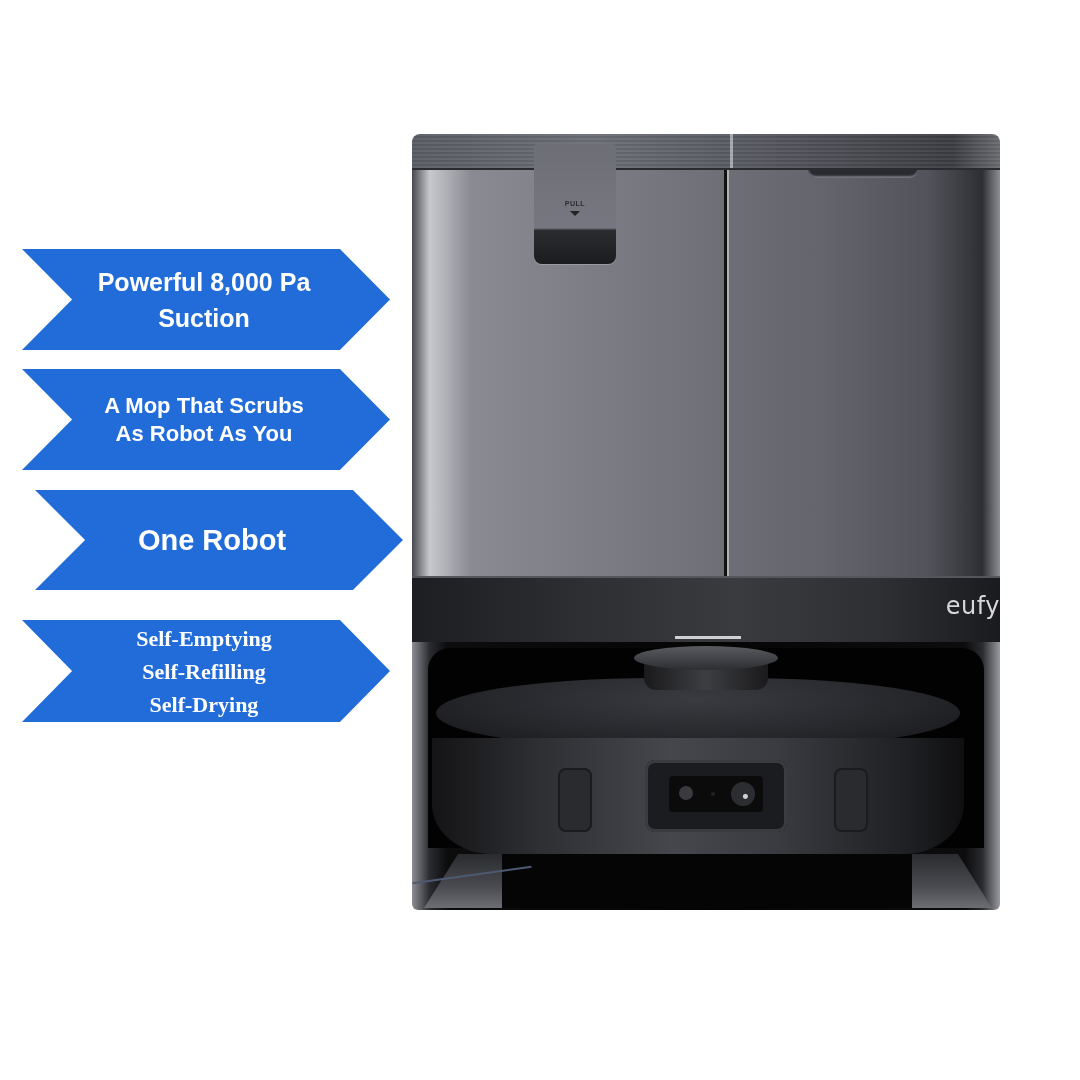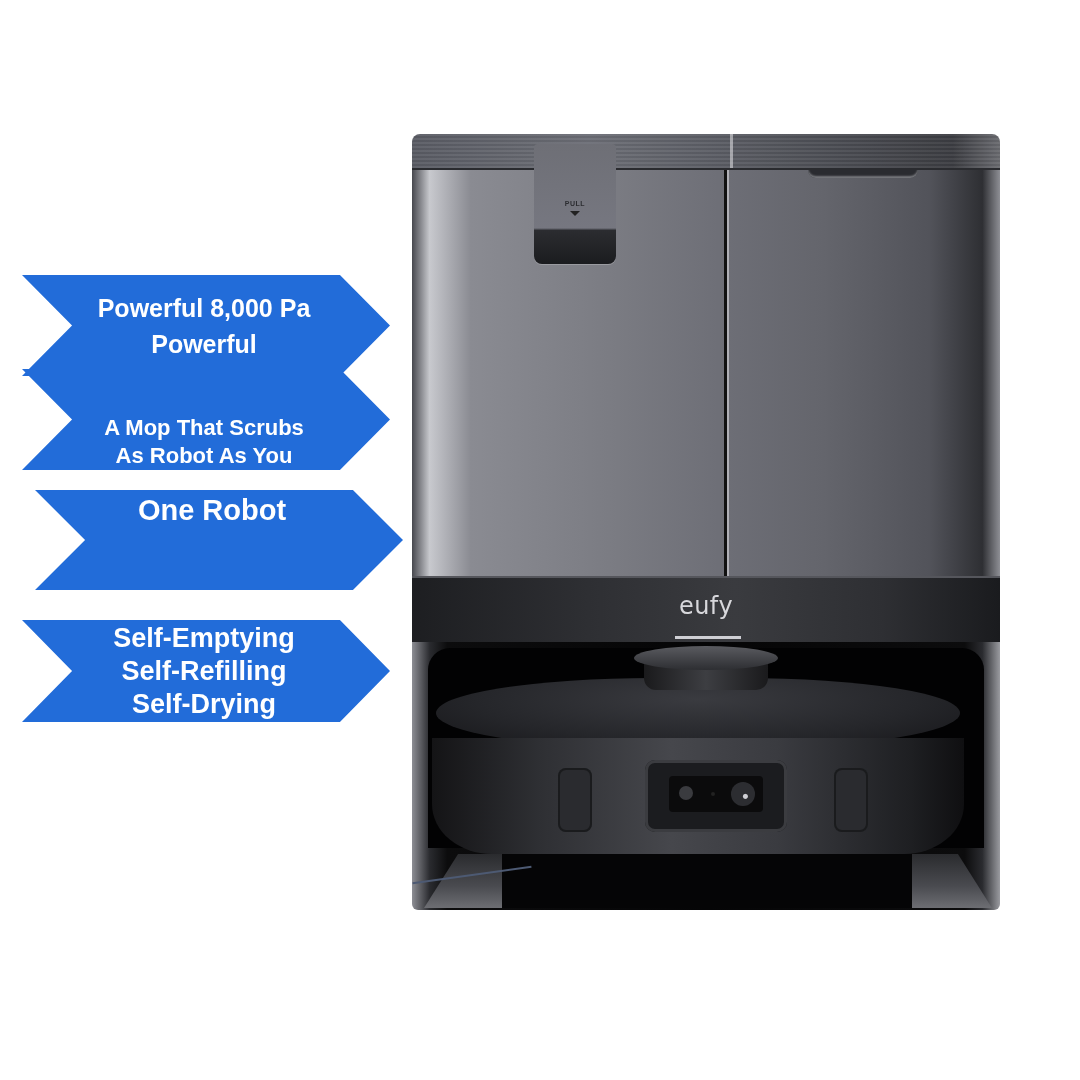--- a/index.html
+++ b/index.html
@@ -9,24 +9,24 @@
       font-family: "Liberation Sans", "DejaVu Sans", sans-serif;
     }
     .arrow {
       position: absolute;
       clip-path: polygon(0 0, 86.4% 0, 100% 50%, 86.4% 100%, 0 100%, 13.6% 50%);
       display: flex; flex-direction: column; align-items: center; justify-content: center;
       color: #ffffff; font-weight: bold; text-align: center;
       box-sizing: border-box;
     }
     .arrow .line { display: block; white-space: nowrap; }
-    #a1 { left: 22px; top: 249px; width: 368px; height: 101px; font-size: 25px; line-height: 36px; padding-right: 4px; margin-top: 26px; }
+    #a1 { left: 22px; top: 249px; width: 368px; height: 101px; font-size: 25px; line-height: 36px; padding-right: 4px; }
     #a2 { left: 22px; top: 369px; width: 368px; height: 101px; font-size: 22px; line-height: 28px; padding-right: 4px; }
     #a3 { left: 35px; top: 490px; width: 368px; height: 100px; font-size: 29px; line-height: 40px; padding-right: 14px; }
-    #a4 { left: 22px; top: 620px; width: 368px; height: 102px; font-size: 27px; line-height: 33px; padding-right: 4px; }
+    #a4 { left: 22px; top: 620px; width: 368px; height: 102px; font-size: 22px; line-height: 33px; padding-right: 4px; font-family: Liberation Serif, serif; }
 
     
     .product { position: absolute; left: 408px; top: 134px; width: 592px; height: 776px; }
     .lid {
       position: absolute; left: 4px; top: 0; width: 588px; height: 34px;
       border-radius: 8px 8px 0 0;
       background:
         repeating-linear-gradient(180deg, rgba(255,255,255,0.05) 0 2px, rgba(0,0,0,0.05) 2px 4px),
         linear-gradient(90deg, #5a5c64 0%, #6c6e76 30%, #55575e 60%, #3c3d42 92%, #6a6b70 100%);
       border-bottom: 2px solid #2a2b2f;
@@ -57,21 +57,21 @@
     .pull-arrow {
       position: absolute; left: 36px; top: 67px; width: 0; height: 0;
       border-left: 5px solid transparent; border-right: 5px solid transparent; border-top: 5px solid #222;
     }
     .base-band {
       position: absolute; left: 4px; top: 442px; width: 588px; height: 66px;
       background: linear-gradient(90deg, #1d1e21 0%, #2e2f33 30%, #3a3b3f 55%, #2e2f33 80%, #1a1b1e 100%);
       border-top: 2px solid #55565c;
     }
     .logo {
-      position: absolute; left: 0; width: 100%; top: 14px; text-align: center;
+      position: absolute; left: 0; width: 100%; top: 14px; text-align: right;
       font-size: 24px; color: #d8d8dc; font-family: "DejaVu Sans", sans-serif; letter-spacing: 0.5px;
     }
     .logo-bar { position: absolute; left: 263px; top: 58px; width: 66px; height: 3px; background: #cfcfd4; }
     .bay {
       position: absolute; left: 4px; top: 508px; width: 588px; height: 268px;
       background: linear-gradient(90deg, #8d8e94 0%, #2a2b2f 3%, #0c0c0d 6%, #050506 50%, #0c0c0d 94%, #2a2b2f 97%, #9a9ba0 100%);
       border-radius: 0 0 6px 6px;
     }
     .bay-inner {
       position: absolute; left: 16px; top: 6px; width: 556px; height: 200px;
@@ -120,27 +120,27 @@
     }
     .brush {
       position: absolute; left: 0; top: 232px; width: 120px; height: 2px; background: #4d5a73; transform: rotate(-8deg);
     }
   </style>
 </head>
 <body>
 
 <div id="a1" class="arrow" style="background: rgb(34, 108, 217);">
   <span class="line">Powerful 8,000 Pa</span>
-  <span class="line">Powerful</span>
+  <span class="line">Suction</span>
 </div>
-<div id="a2" class="arrow" style="background: rgb(34, 108, 217); justify-content: flex-end;">
+<div id="a2" class="arrow" style="background: rgb(34, 108, 217);">
   <span class="line">A Mop That Scrubs</span>
   <span class="line">As Robot As You</span>
 </div>
-<div id="a3" class="arrow" style="background: rgb(34, 108, 217); justify-content: space-between;">
+<div id="a3" class="arrow" style="background: rgb(34, 108, 217);">
   <span class="line">One Robot</span>
 </div>
 <div id="a4" class="arrow" style="background: rgb(34, 108, 217);">
   <span class="line">Self-Emptying</span>
   <span class="line">Self-Refilling</span>
   <span class="line">Self-Drying</span>
 </div>
 
 <div class="product">
   <div class="tanks"></div>

